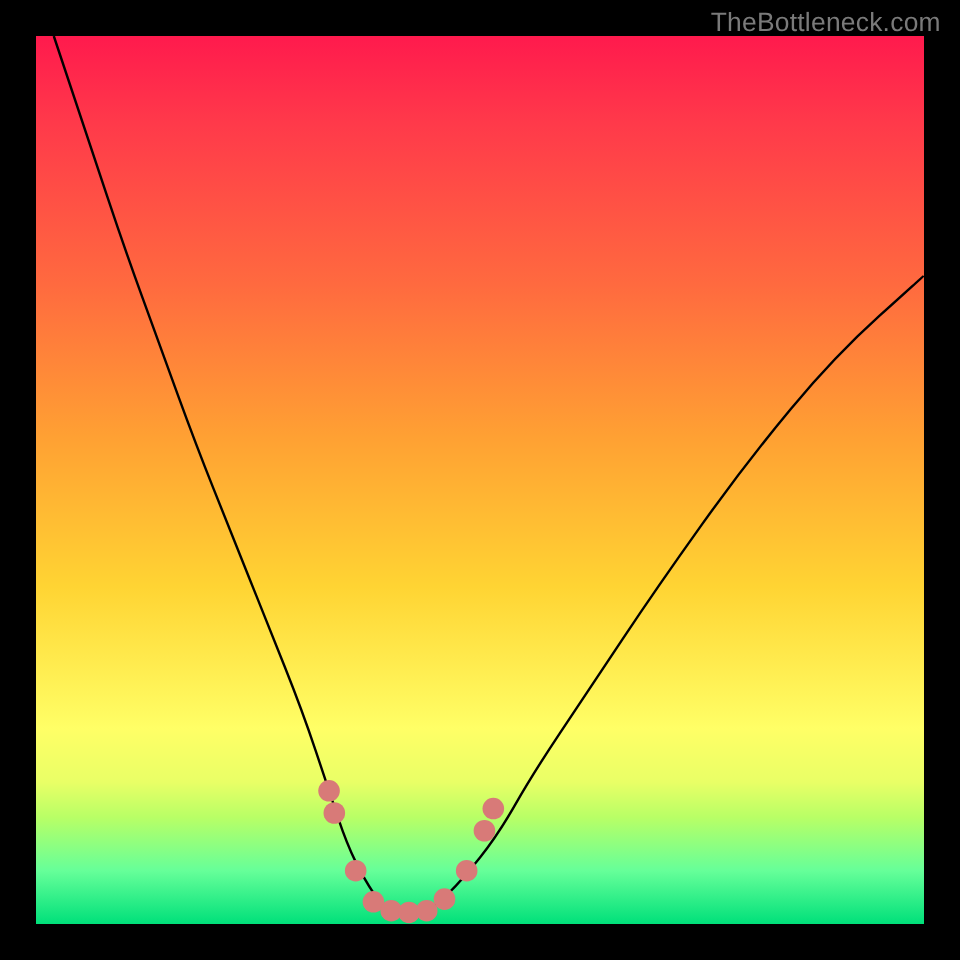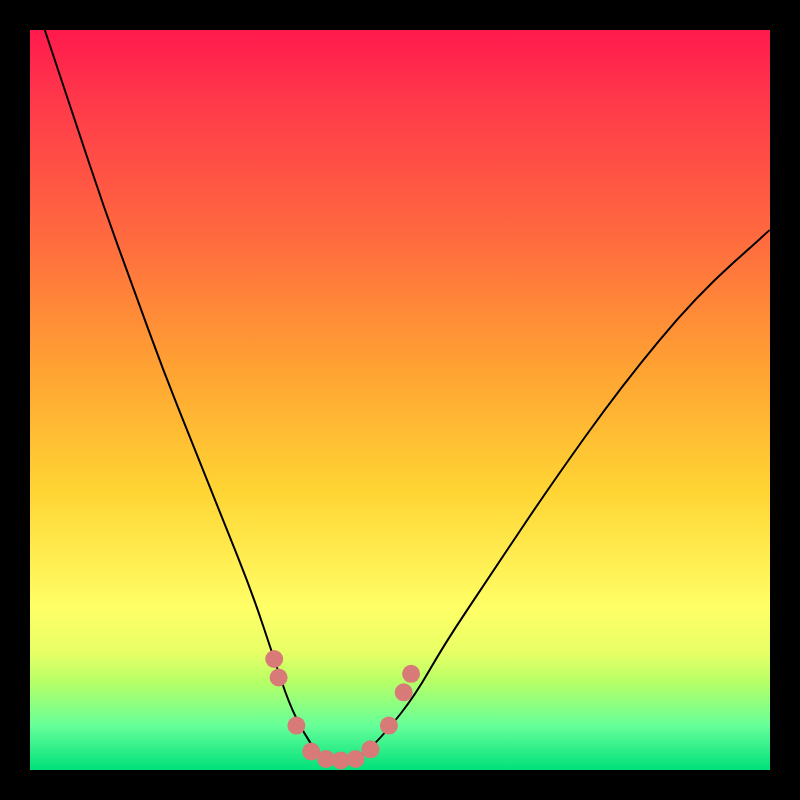--- a/index.html
+++ b/index.html
@@ -55,20 +55,21 @@
     left: 0;
     width: 740px;
     height: 740px;
     overflow: visible;
   }
 </style>
 </head>
 <body>
 
 <div class="frame">
+  <div class="watermark">TheBottleneck.com</div>
   <div class="plot-area">
     <svg class="curve" viewBox="0 0 740 740" preserveAspectRatio="none">
       <path id="curve-path" fill="none" stroke="#000000" stroke-width="2" d="M 14.8 0.0 Q 44.4 88.8 59.2 133.2 Q 74.0 177.6 88.8 218.3 Q 103.6 259.0 118.4 299.7 Q 133.2 340.4 148.0 377.4 Q 162.8 414.4 177.6 451.4 Q 192.4 488.4 207.2 525.4 Q 222.0 562.4 233.1 595.7 Q 244.2 629.0 251.6 651.2 Q 259.0 673.4 266.4 688.2 Q 273.8 703.0 281.2 714.1 Q 288.6 725.2 296.0 728.9 Q 303.4 732.6 310.8 732.6 Q 318.2 732.6 325.6 728.9 Q 333.0 725.2 344.1 714.1 Q 355.2 703.0 370.0 684.5 Q 384.8 666.0 399.6 640.1 Q 414.4 614.2 436.6 580.9 Q 458.8 547.6 488.4 503.2 Q 518.0 458.8 555.0 407.0 Q 592.0 355.2 629.0 310.8 Q 666.0 266.4 703.0 233.1 T 740.0 199.8"></path>
       <g id="markers-group">
           <circle cx="244.2" cy="629.0" r="9" fill="#d87a78"></circle>
           <circle cx="248.6" cy="647.5" r="9" fill="#d87a78"></circle>
           <circle cx="266.4" cy="695.6" r="9" fill="#d87a78"></circle>
           <circle cx="281.2" cy="721.5" r="9" fill="#d87a78"></circle>
           <circle cx="296.0" cy="728.9" r="9" fill="#d87a78"></circle>
           <circle cx="310.8" cy="730.4" r="9" fill="#d87a78"></circle>

